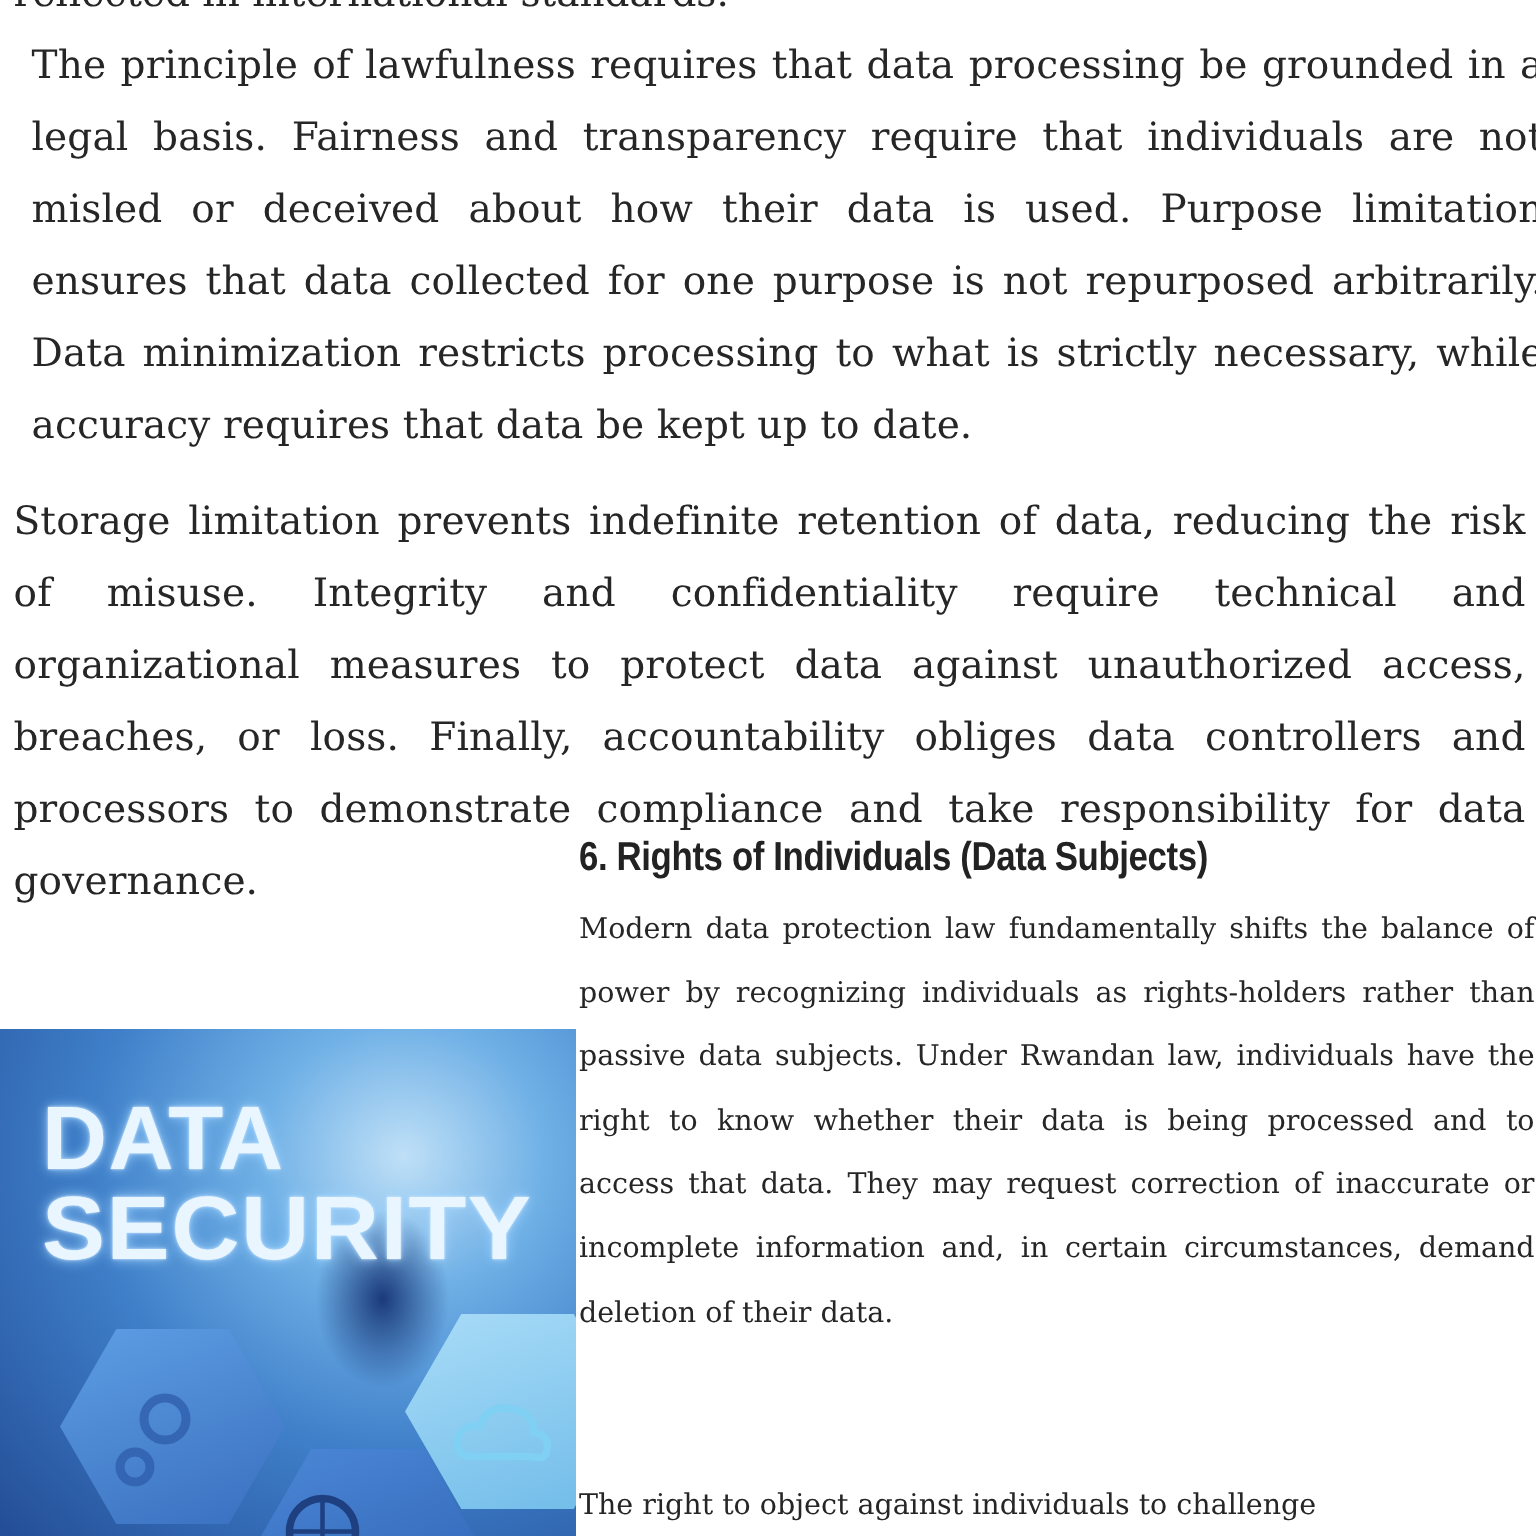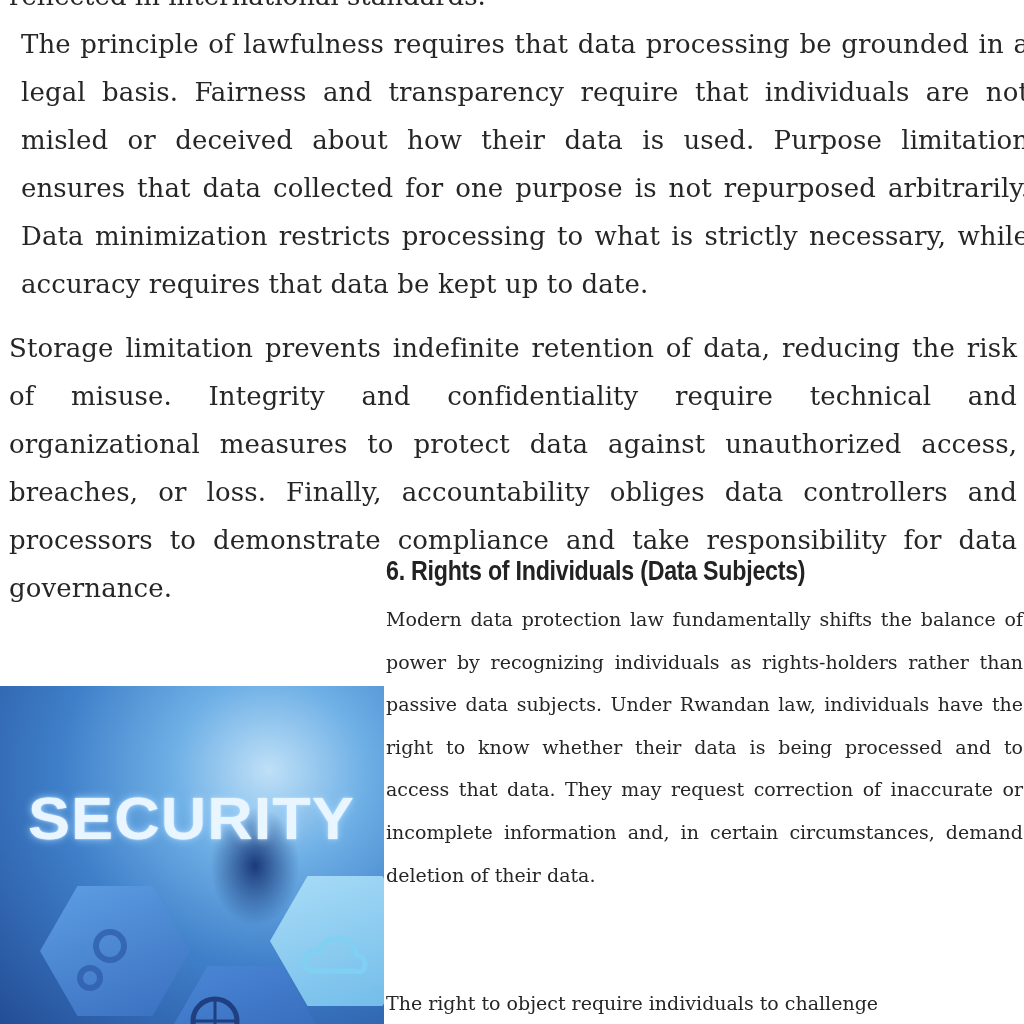--- a/index.html
+++ b/index.html
@@ -29,27 +29,28 @@
 <body>
 
 <div class="cut-line">reflected in international standards.</div>
 
 <p id="p1" class="top-para last-left">The principle of lawfulness requires that data processing be grounded in a legal basis. Fairness and transparency require that individuals are not misled or deceived about how their data is used. Purpose limitation ensures that data collected for one purpose is not repurposed arbitrarily. Data minimization restricts processing to what is strictly necessary, while accuracy requires that data be kept up to date.</p>
 <p id="p2" class="top-para" style="width: 1008px;">Storage limitation prevents indefinite retention of data, reducing the risk of misuse. Integrity and confidentiality require technical and organizational measures to protect data against unauthorized access, breaches, or loss. Finally, accountability obliges data controllers and processors to demonstrate compliance and take responsibility for data governance.</p>
 
 <div class="heading">6. Rights of Individuals (Data Subjects)</div>
 
 <p id="p3" class="right-col last-left">Modern data protection law fundamentally shifts the balance of power by recognizing individuals as rights-holders rather than passive data subjects. Under Rwandan law, individuals have the right to know whether their data is being processed and to access that data. They may request correction of inaccurate or incomplete information and, in certain circumstances, demand deletion of their data.</p>
-<p id="p4" class="right-col">The right to object require individuals to challenge</p>
+<p id="p4" class="right-col">The right to object against individuals to challenge</p>
 
 <div class="image-box">
   <div class="hex a"></div>
   <div class="hex b"></div>
   <div class="hex c"></div>
   <div class="blur-dark"></div>
+  <div class="img-text t1">DATA</div>
   <div class="img-text t2">SECURITY</div>
   <svg class="icon-svg" style="left:60px;top:230px;" width="90" height="90" viewBox="0 0 90 90">
     <g fill="none" stroke="#2f5fae" stroke-width="6" opacity="0.8">
       <circle cx="50" cy="30" r="14"></circle>
       <circle cx="30" cy="62" r="10"></circle>
     </g>
   </svg>
   <svg class="icon-svg" style="left:300px;top:245px;" width="70" height="50" viewBox="0 0 70 50">
     <path d="M15 40 Q3 40 5 28 Q8 18 20 20 Q24 6 40 8 Q56 10 56 24 Q68 26 64 38 Q62 42 55 40 Z" fill="none" stroke="#7fd0f2" stroke-width="5"></path>
   </svg>

